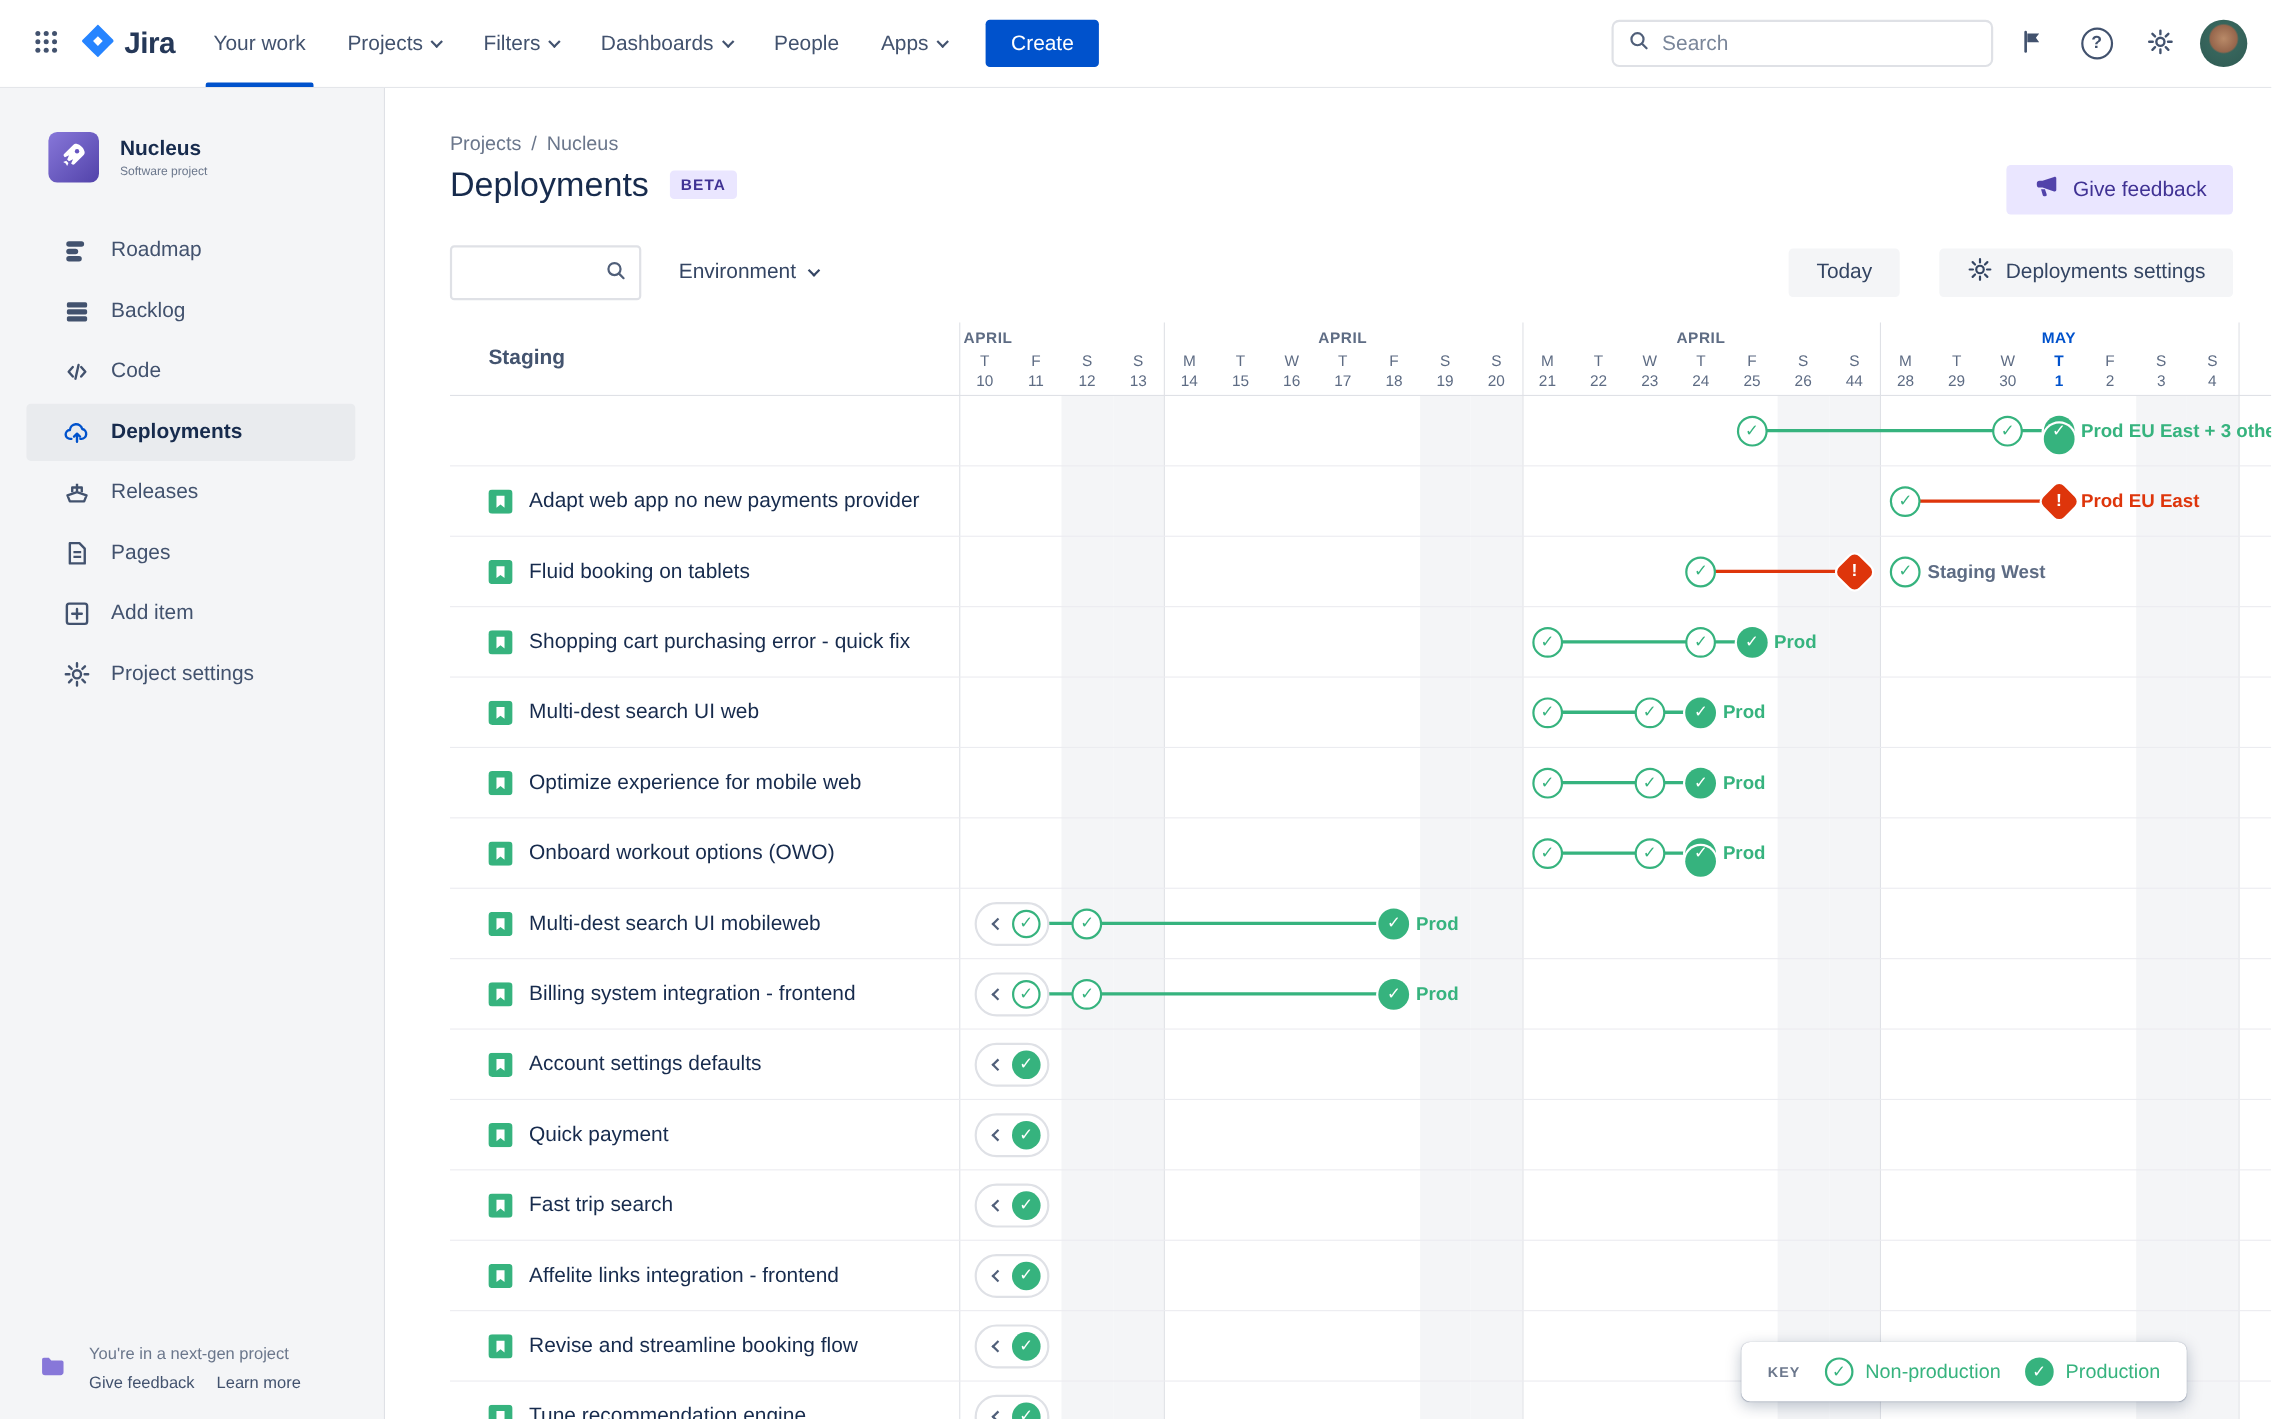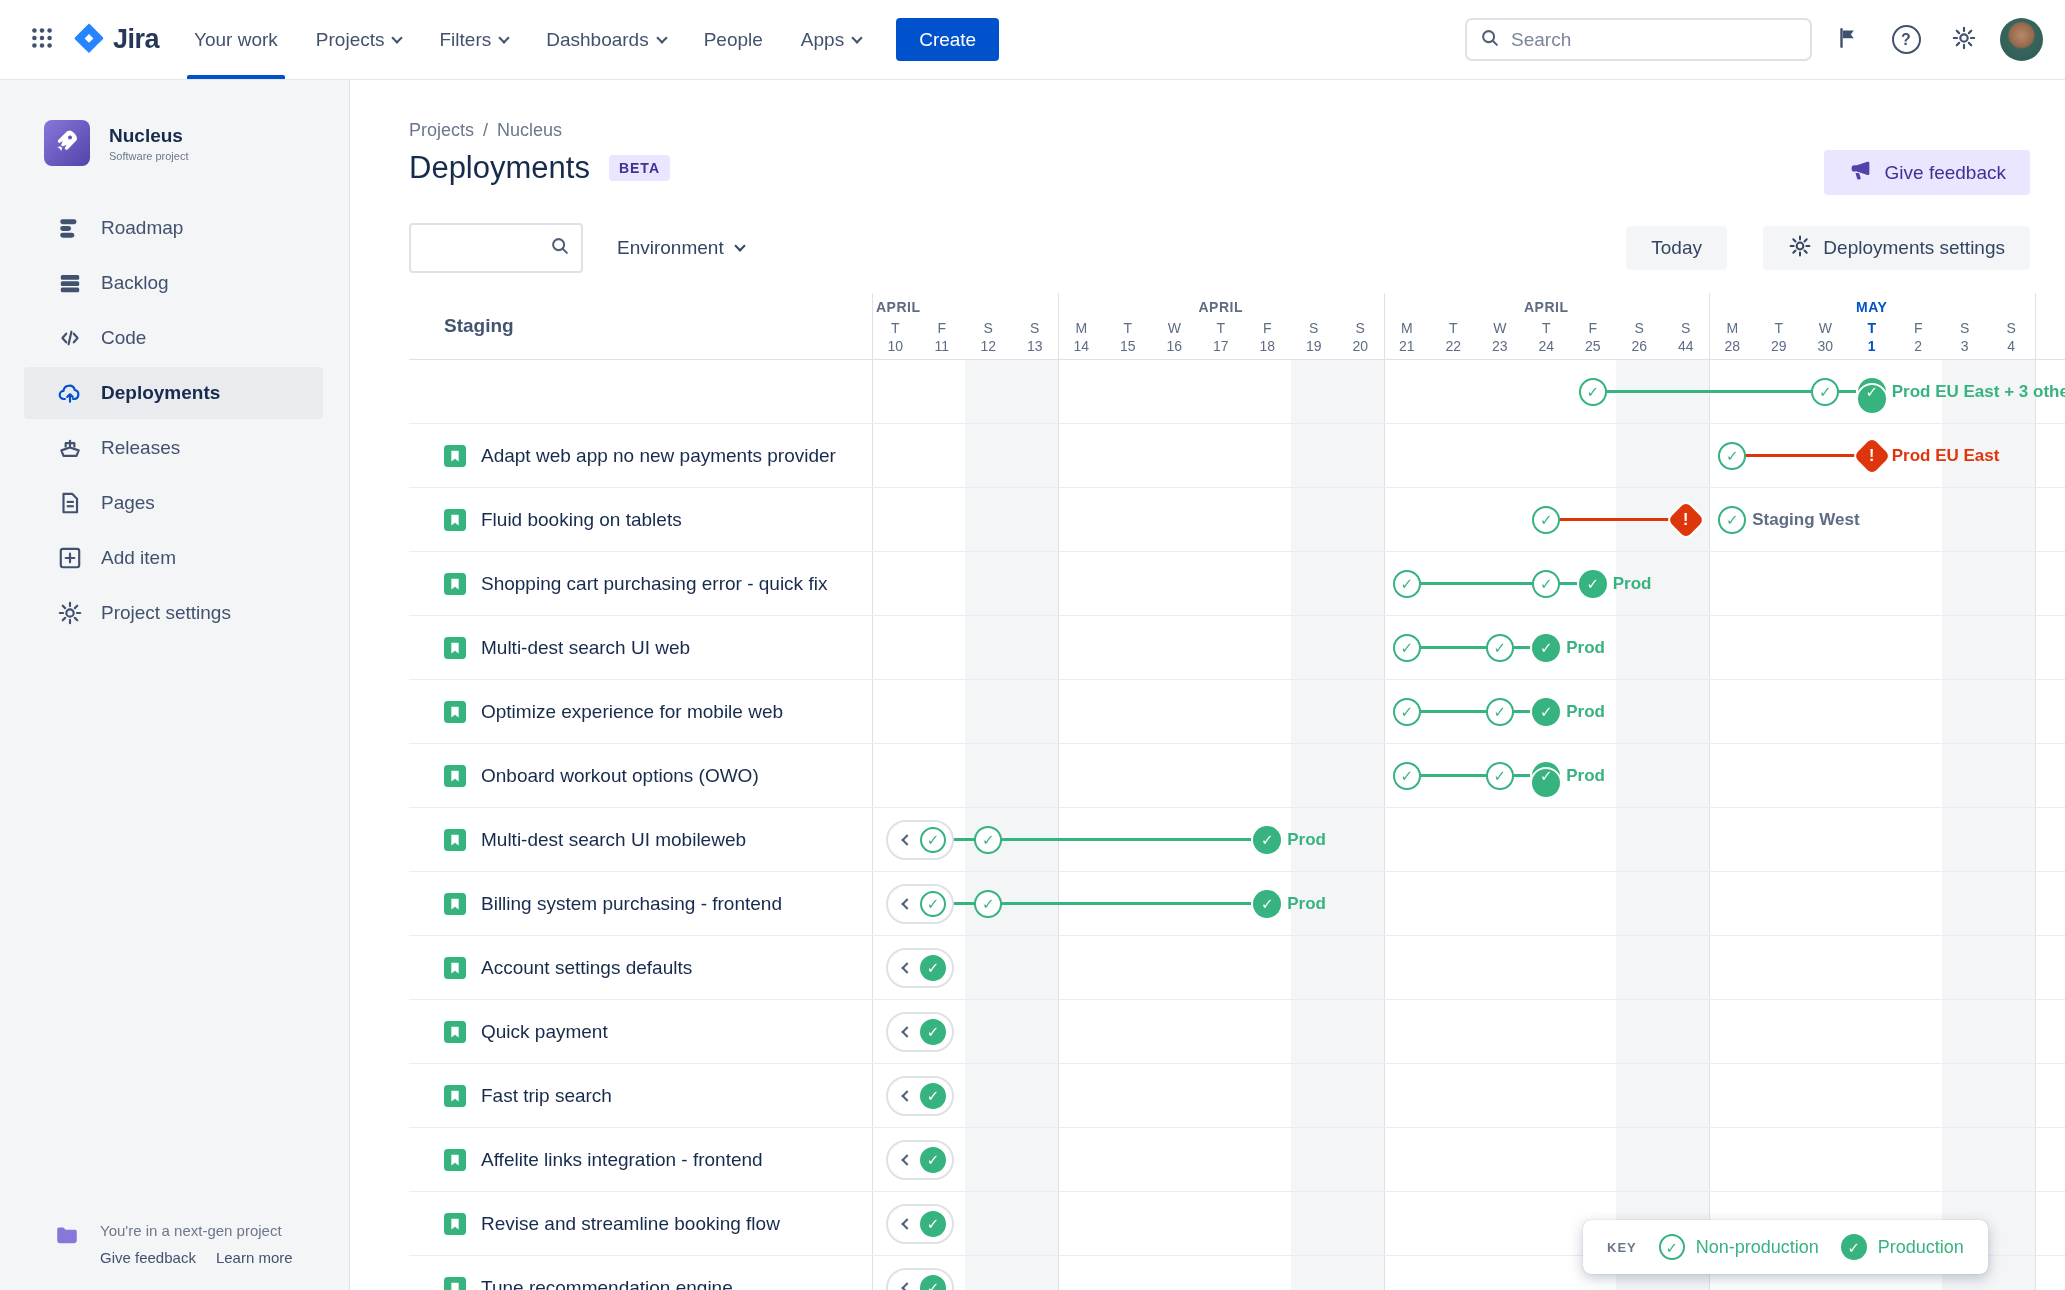--- a/index.html
+++ b/index.html
@@ -34,21 +34,21 @@
 .proj{display:flex;align-items:center;gap:19px;padding:40px 20px 0 44px;}
 .proj-avatar{width:46px;height:46px;border-radius:8px;background:linear-gradient(135deg,#8777D9 0%,#5243AA 100%);display:flex;align-items:center;justify-content:center;flex:none;}
 .proj-name{font-size:19px;font-weight:600;color:#172B4D;}
 .proj-type{font-size:11px;color:#6B778C;margin-top:3px;}
 #sidebar-items{display:block;margin-top:36px;}
 .sb-item{display:flex;align-items:center;gap:17px;height:52px;margin:3px 26px 3px 24px;padding:0 10px 0 32px;border-radius:4px;font-size:19px;color:#42526E;cursor:pointer;}
 .sb-item.active{background:#E9EBEE;color:#172B4D;font-weight:600;}
 .sb-item.active .sb-icon{color:#0052CC;}
 .sb-icon{width:28px;height:28px;flex:none;color:#42526E;display:flex;align-items:center;justify-content:center;}
 .sb-icon svg{width:26px;height:26px;}
-.sb-footer{position:absolute;left:0;bottom:24px;width:100%;display:flex;gap:20px;padding-left:54px;align-items:flex-start;}
+.sb-footer{position:absolute;left:0;bottom:24px;width:100%;display:flex;gap:20px;padding-left:35px;align-items:center;}
 .sb-note{font-size:15px;color:#6B778C;}
 .sb-links{display:flex;gap:20px;margin-top:10px;}
 .sb-links a{font-size:15px;font-weight:500;color:#42526E;cursor:pointer;}
 
 
 .main{position:absolute;left:350px;top:80px;right:0;bottom:0;background:#fff;}
 .breadcrumb{position:absolute;left:59px;top:40px;display:flex;gap:9px;font-size:18px;color:#6B778C;}
 .title-row{position:absolute;left:59px;top:64px;display:flex;align-items:center;gap:19px;height:48px;}
 .page-title{font-size:31px;font-weight:500;color:#172B4D;}
 .beta{background:#EAE6FF;color:#403294;font-size:14px;font-weight:700;letter-spacing:1px;padding:5px 10px;border-radius:4px;}
@@ -646,21 +646,21 @@
           </div>
         </div>
         <div class="t-row">
           <div class="issue-cell">
             <span class="story-icon">
               <svg viewBox="0 0 24 24">
                 <rect width="24" height="24" rx="4" fill="#36B37E"></rect>
                 <path d="M8 6.3h8V18l-4-3.1L8 18z" fill="#fff"></path>
               </svg>
             </span>
-            <span class="issue-title">Billing system purchasing - frontend</span>
+            <span class="issue-title">Billing system integration - frontend</span>
           </div>
           <div class="chart-cell">
             <div class="seg ok" style="left: 74.4px; width: 41.85px;"></div>
             <div class="seg ok" style="left: 116.25px; width: 279px;"></div>
             <div class="pill">
               <span class="chev left"></span>
               <span class="glyph outline inline">
                 <span class="ck">✓</span>
               </span>
             </div>

